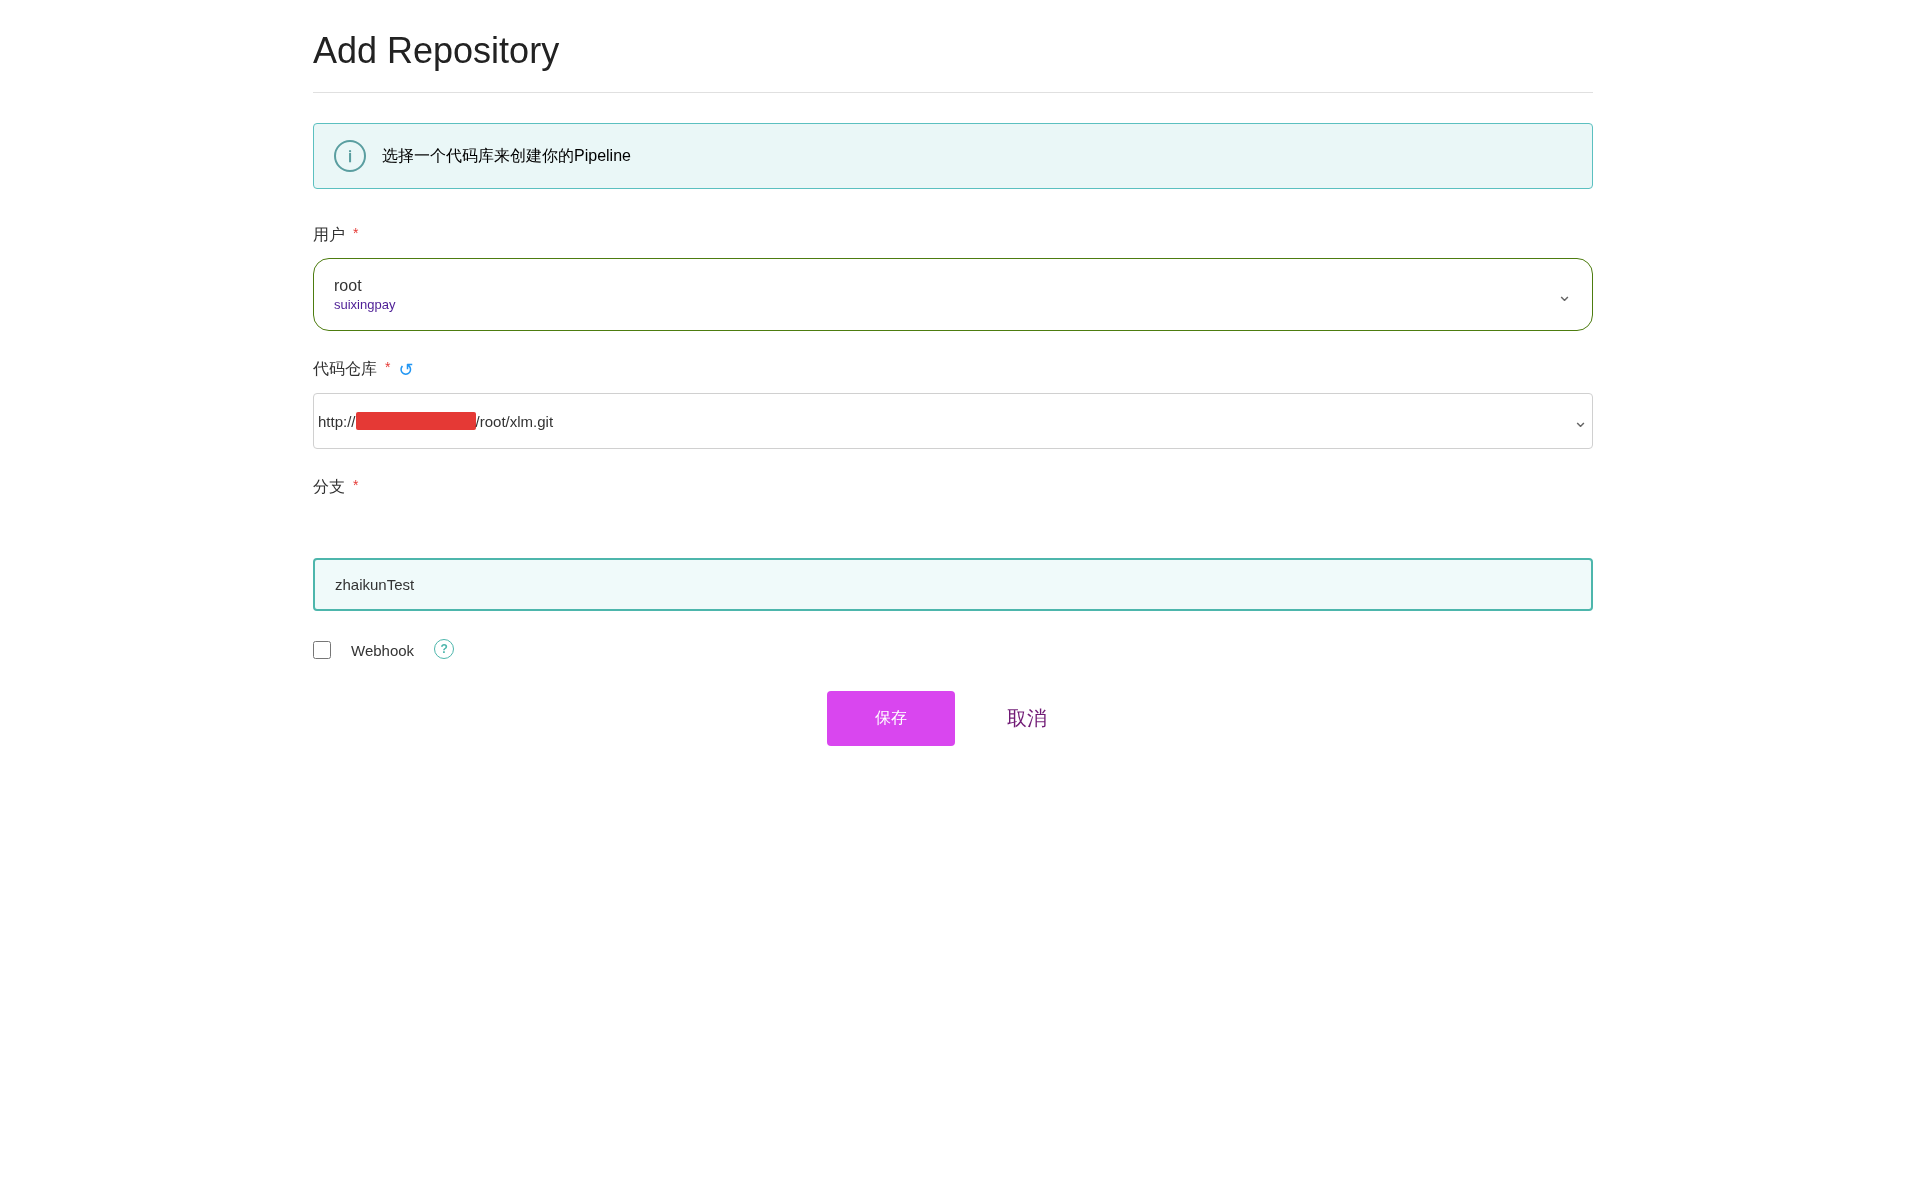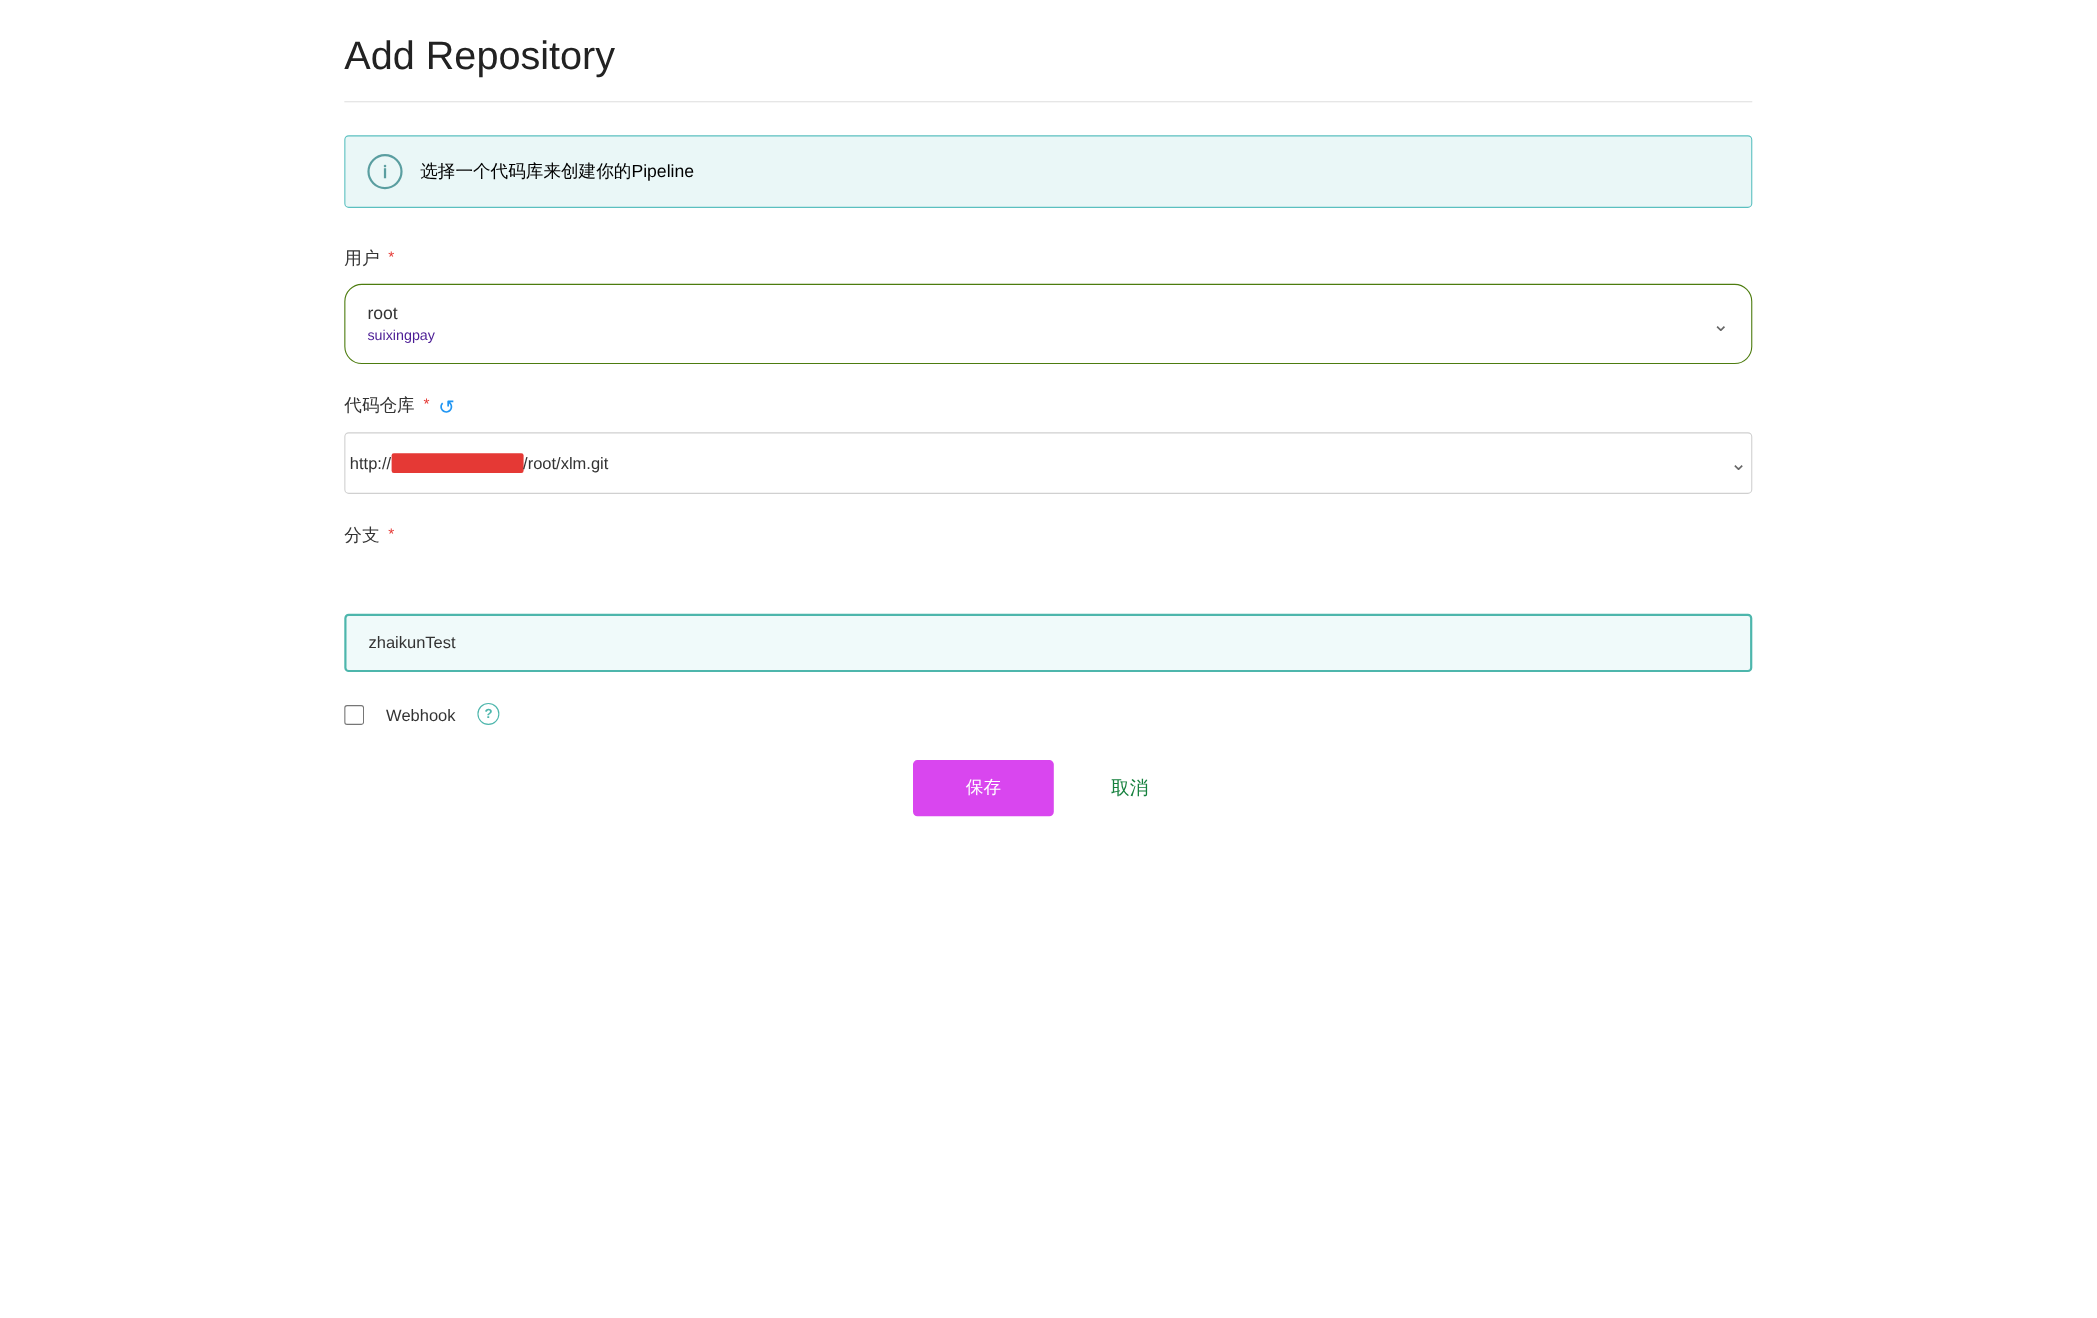--- a/index.html
+++ b/index.html
@@ -213,24 +213,24 @@
       border: none;
       border-radius: 4px;
       padding: 14px 48px;
       font-size: 16px;
       cursor: pointer;
       font-family: inherit;
     }
 
     .btn-cancel {
       background: transparent;
-      color: #15803d;
+      color: #701a75;
       border: none;
       padding: 14px 32px;
-      font-size: 17px;
+      font-size: 20px;
       cursor: pointer;
       font-family: inherit;
     }
   </style>
 </head>
 <body>
 
 <div class="page-container">
 
   <h1 class="page-title">Add Repository</h1>

